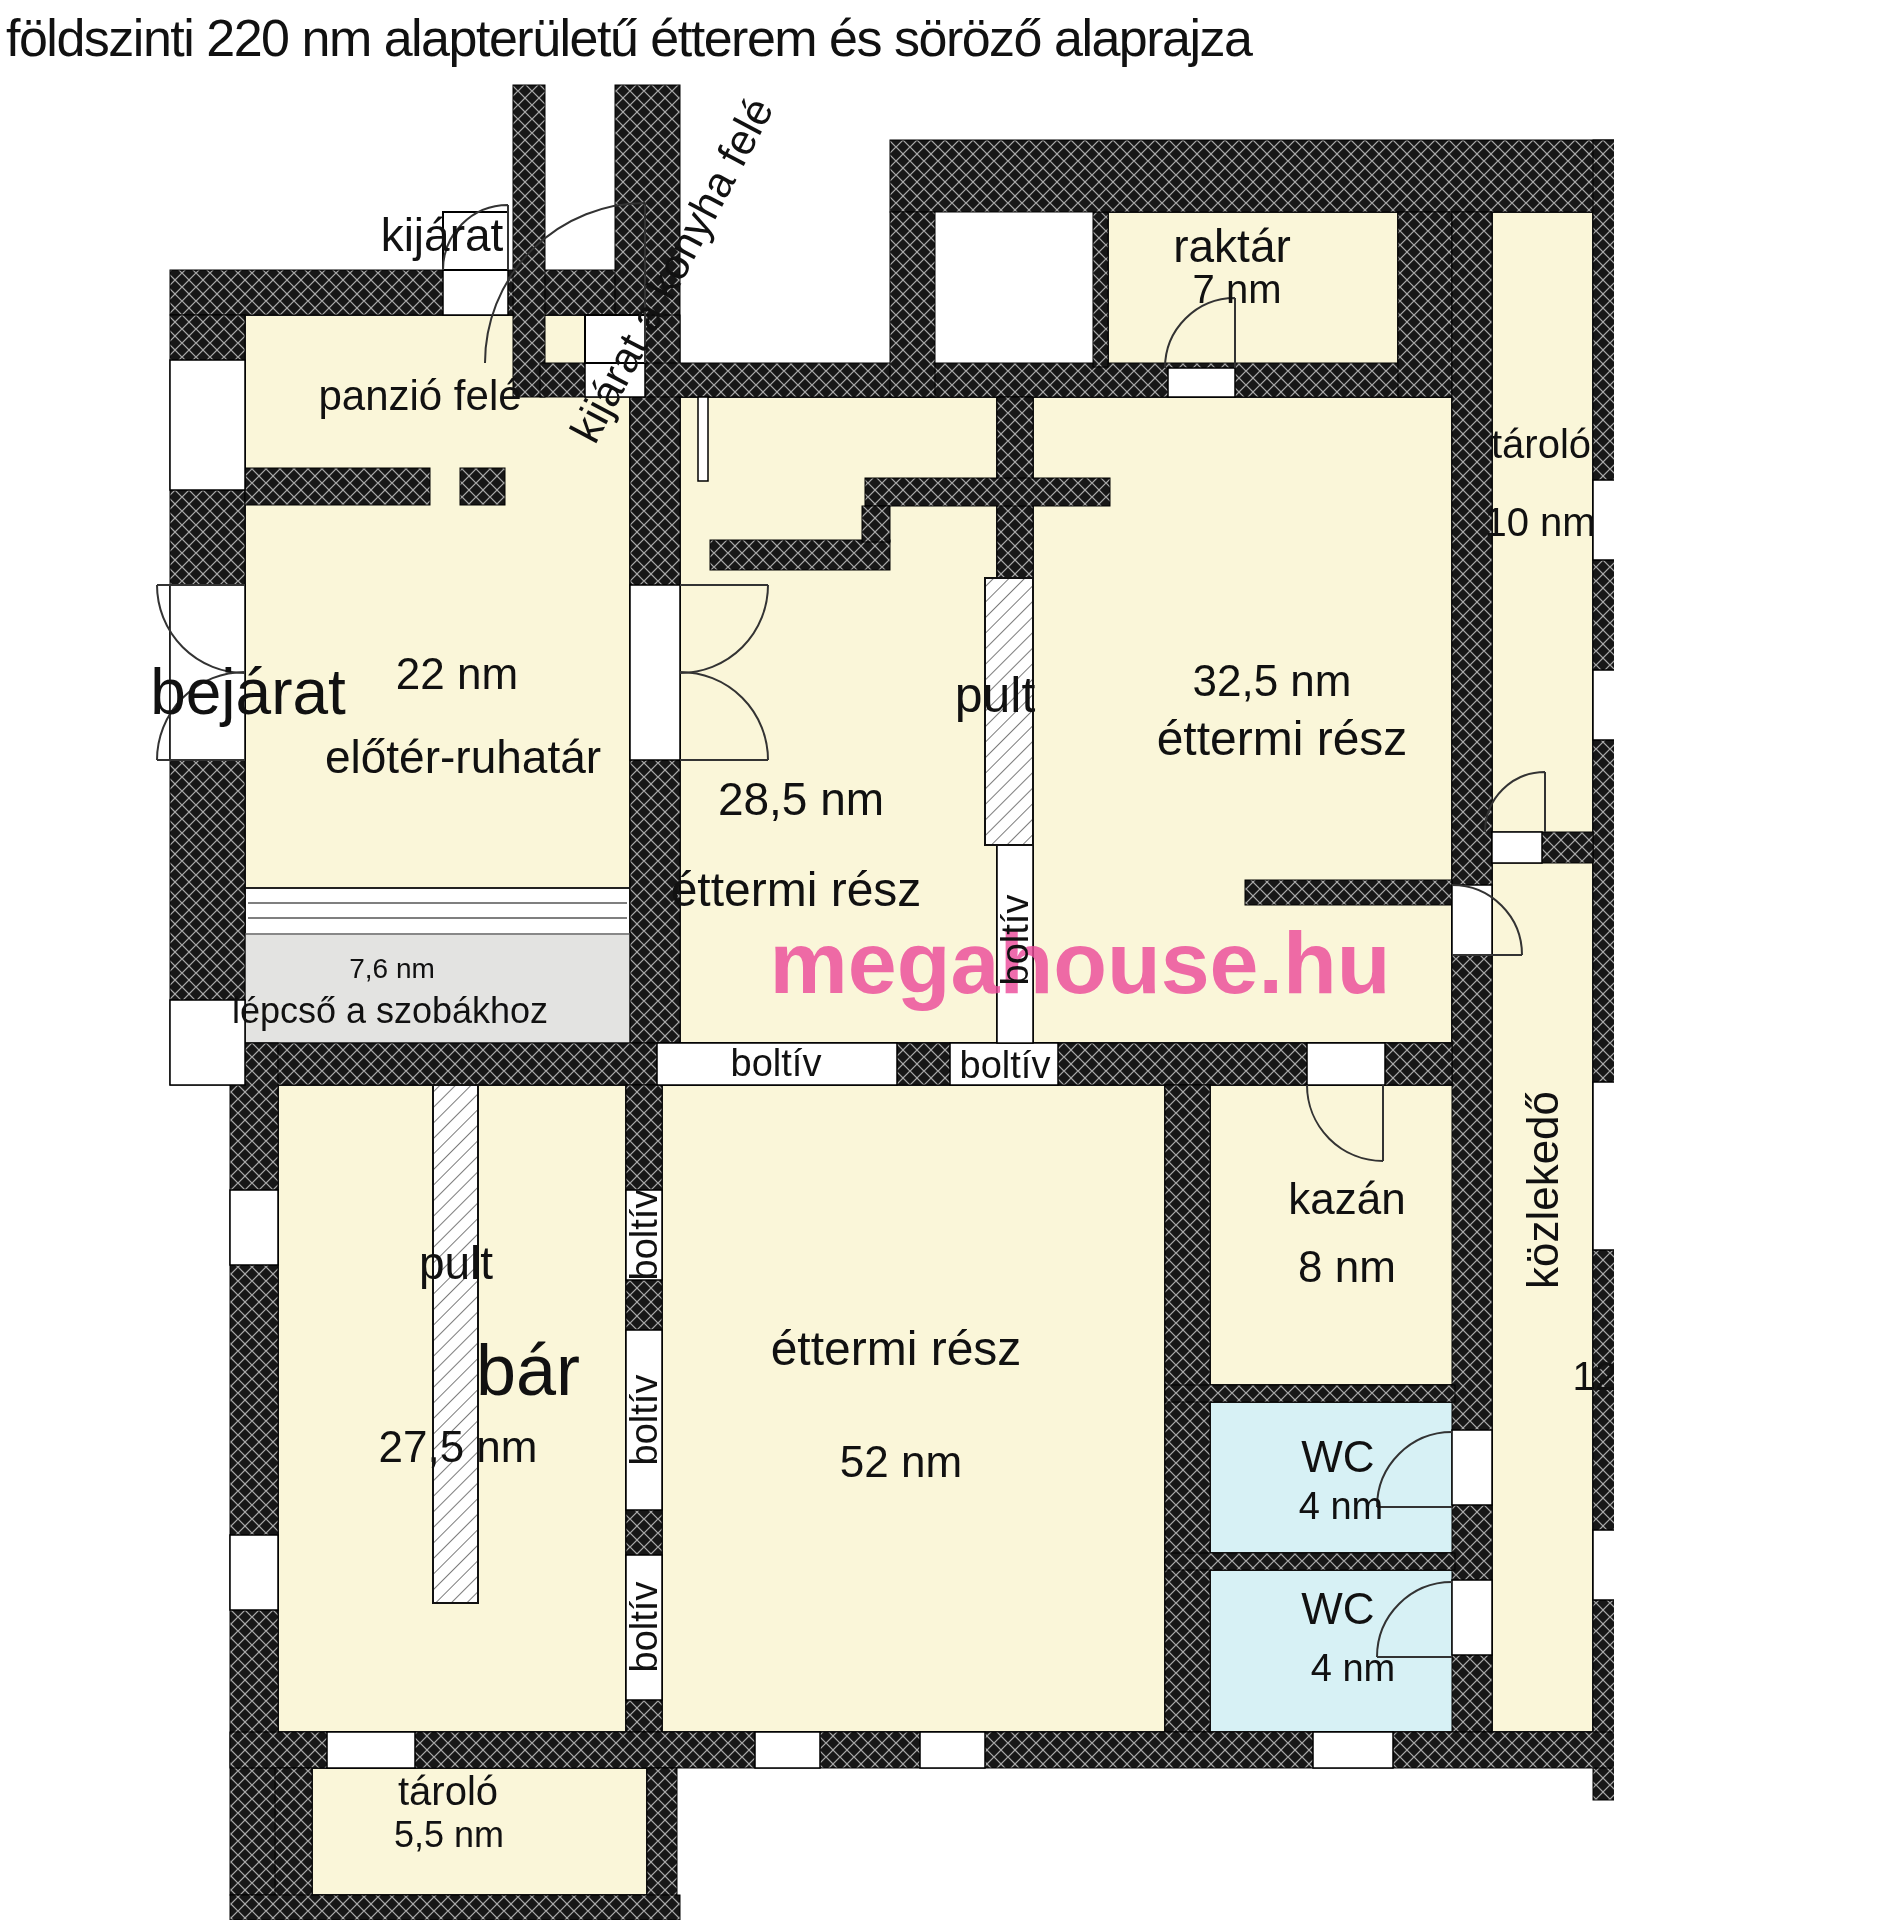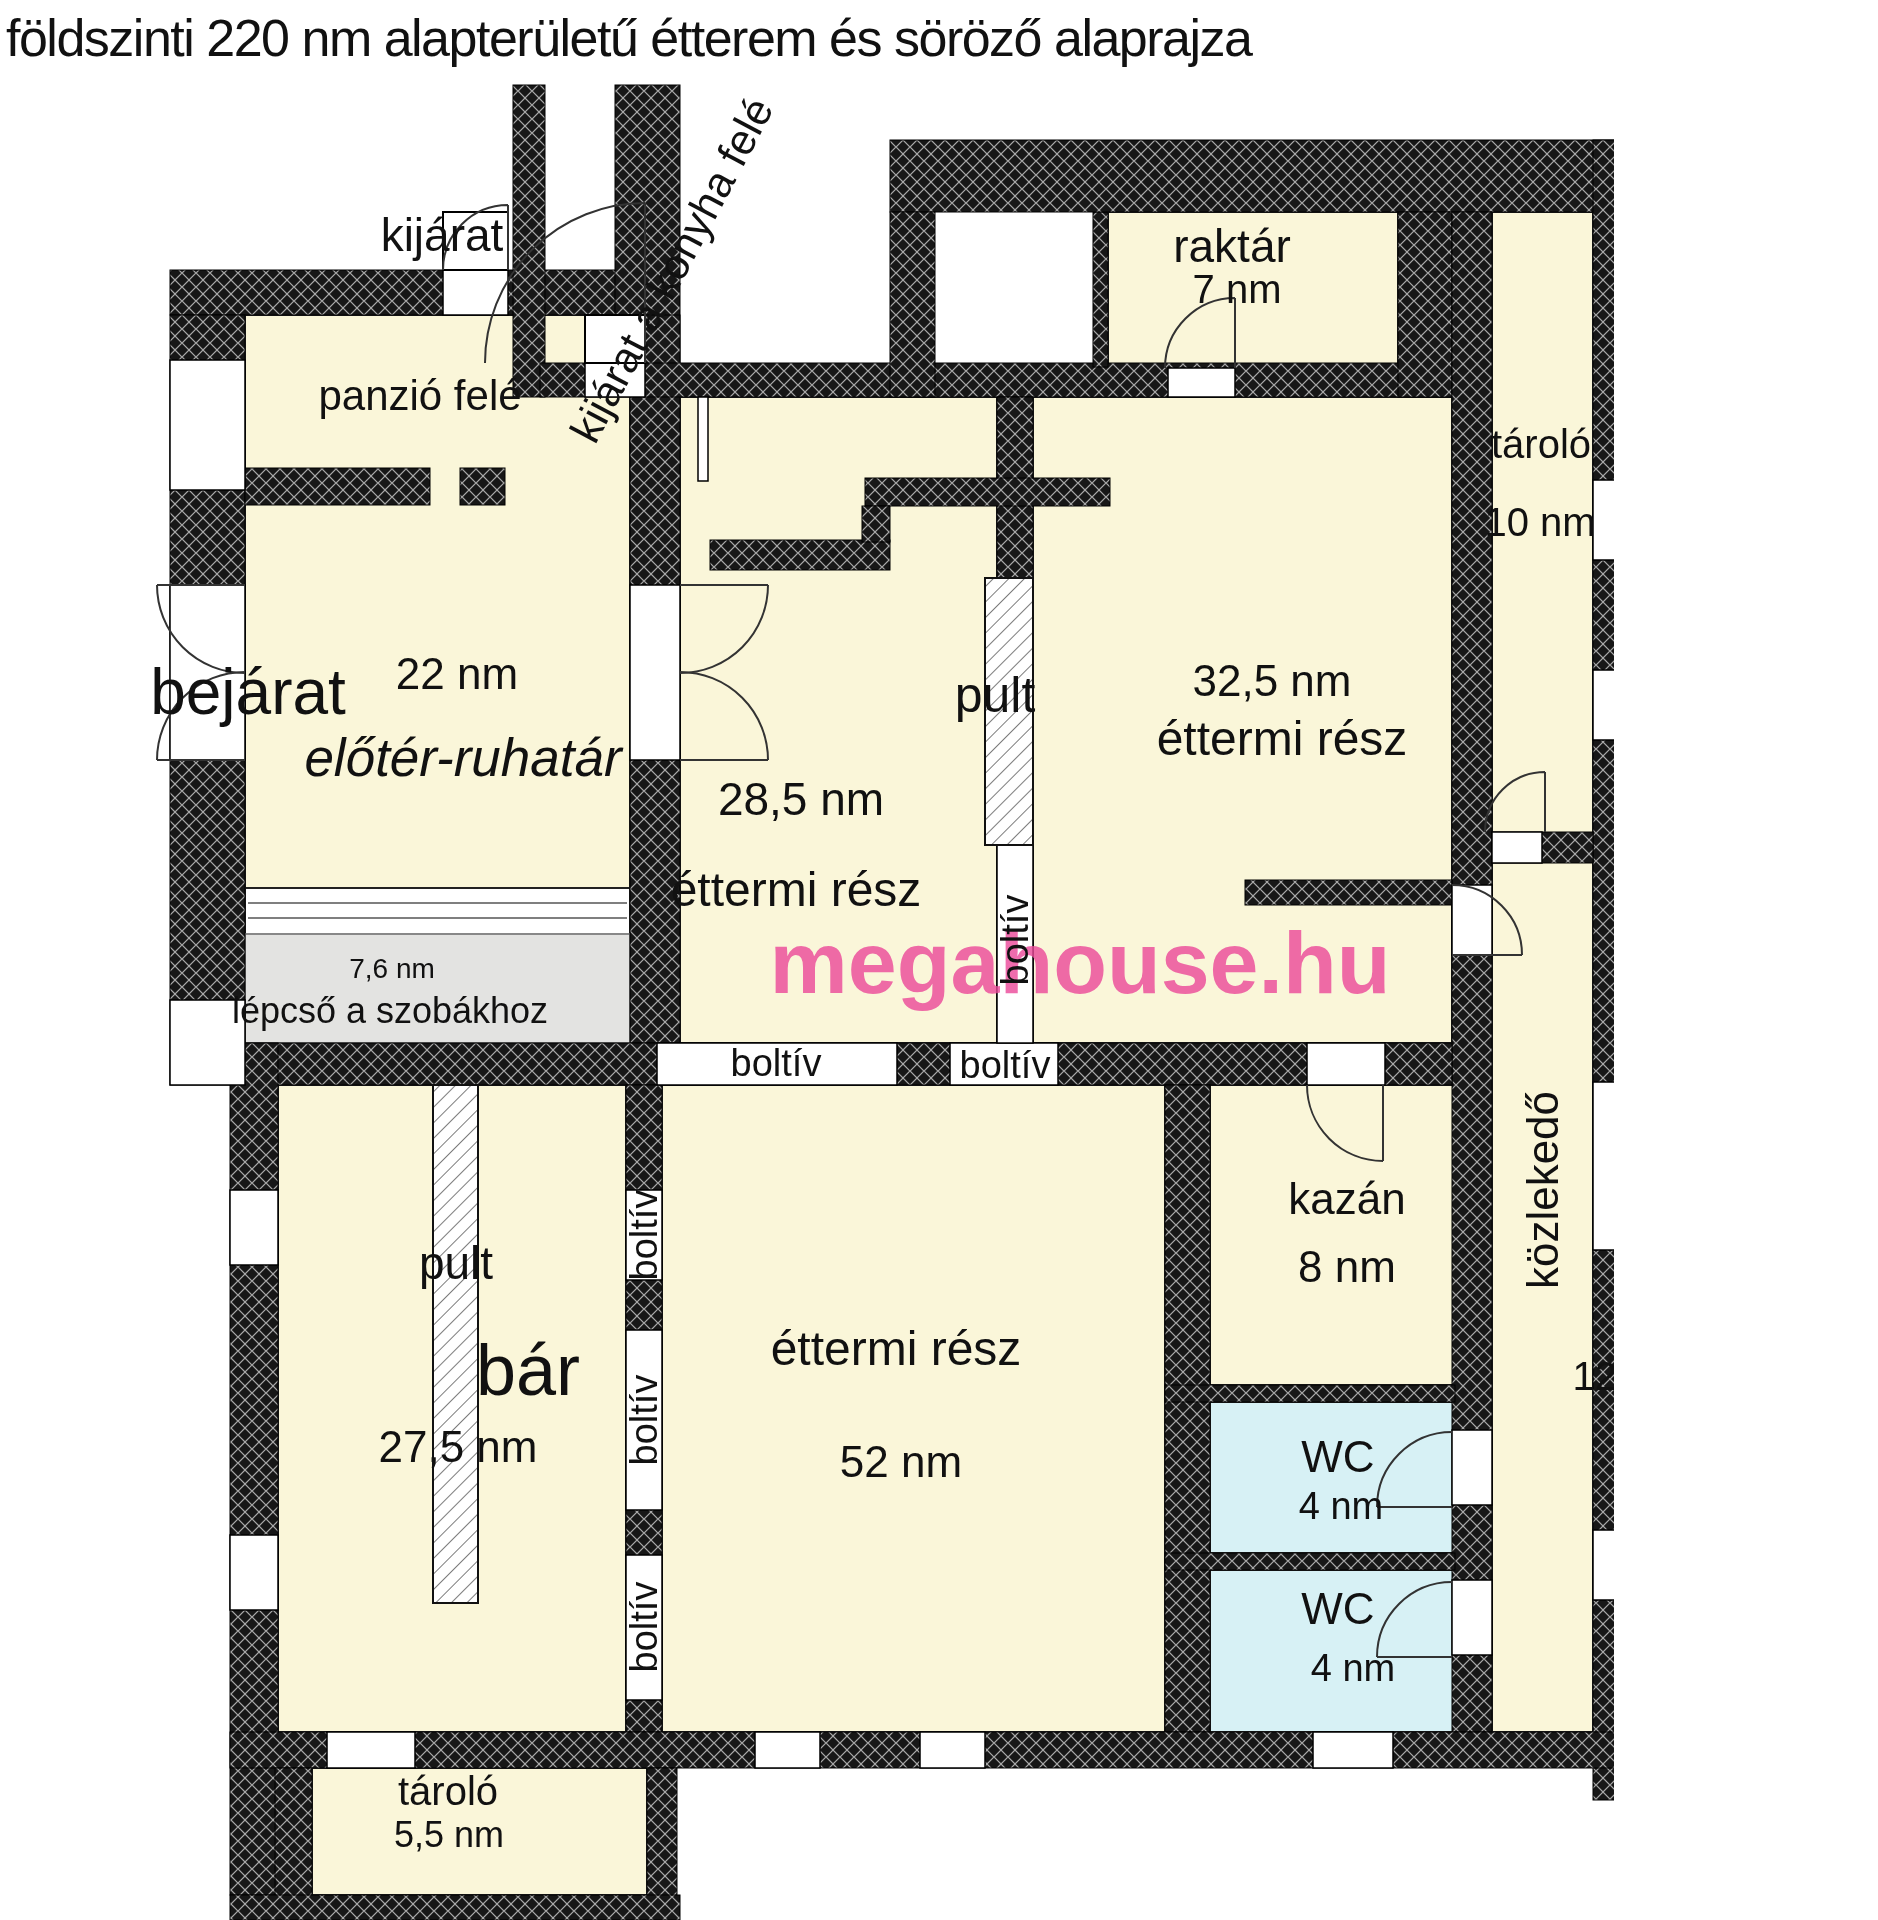--- a/index.html
+++ b/index.html
@@ -151,21 +151,21 @@
       <div class="lbl" style="left: 1080px; top: 963px; font-size: 88px; font-weight: bold; color: #ec4899; opacity: 0.8; transform: translate(-50%, -50%);">megahouse.hu</div>
       <div class="lbl" style="left: 442px; top: 235px; font-size: 46px; transform: translate(-50%, -50%);">kijárat</div>
       <div class="lbl" style="left: 420px; top: 396px; font-size: 42px; transform: translate(-50%, -50%);">panzió felé</div>
       <div class="lbl" style="left: 672px; top: 270px; font-size: 43px; transform: translate(-50%, -50%) rotate(-62deg);">kijárat a konyha felé</div>
       <div class="lbl" style="left: 1232px; top: 246px; font-size: 46px; transform: translate(-50%, -50%);">raktár</div>
       <div class="lbl" style="left: 1237px; top: 289px; font-size: 40px; transform: translate(-50%, -50%); text-align: right;">7 nm</div>
       <div class="lbl" style="left: 1541px; top: 444px; font-size: 40px; transform: translate(-50%, -50%);">tároló</div>
       <div class="lbl" style="left: 1540px; top: 522px; font-size: 40px; transform: translate(-50%, -50%);">10 nm</div>
       <div class="lbl" style="left: 248px; top: 692px; font-size: 64px; transform: translate(-50%, -50%);">bejárat</div>
       <div class="lbl" style="left: 457px; top: 674px; font-size: 44px; transform: translate(-50%, -50%);">22 nm</div>
-      <div class="lbl" style="left: 463px; top: 757px; font-size: 53px; transform: translate(-50%, -50%); font-style: italic;">előtér-ruhatár</div>
+      <div class="lbl" style="left: 463px; top: 757px; font-size: 46px; transform: translate(-50%, -50%);">előtér-ruhatár</div>
       <div class="lbl" style="left: 801px; top: 799px; font-size: 46px; transform: translate(-50%, -50%);">28,5 nm</div>
       <div class="lbl" style="left: 796px; top: 890px; font-size: 48px; transform: translate(-50%, -50%);">éttermi rész</div>
       <div class="lbl" style="left: 995px; top: 695px; font-size: 50px; transform: translate(-50%, -50%);">pult</div>
       <div class="lbl" style="left: 1272px; top: 661px; font-size: 44px; transform: translate(-50%, -50%); margin-top: 20px;">32,5 nm</div>
       <div class="lbl" style="left: 1282px; top: 739px; font-size: 48px; transform: translate(-50%, -50%);">éttermi rész</div>
       <div class="lbl" style="left: 392px; top: 969px; font-size: 28px; transform: translate(-50%, -50%);">7,6 nm</div>
       <div class="lbl" style="left: 390px; top: 1011px; font-size: 36px; transform: translate(-50%, -50%);">lépcső a szobákhoz</div>
       <div class="lbl" style="left: 776px; top: 1063px; font-size: 38px; transform: translate(-50%, -50%);">boltív</div>
       <div class="lbl" style="left: 1005px; top: 1065px; font-size: 38px; transform: translate(-50%, -50%);">boltív</div>
       <div class="lbl" style="left: 1015px; top: 940px; font-size: 38px; transform: translate(-50%, -50%) rotate(-90deg);">boltív</div>

